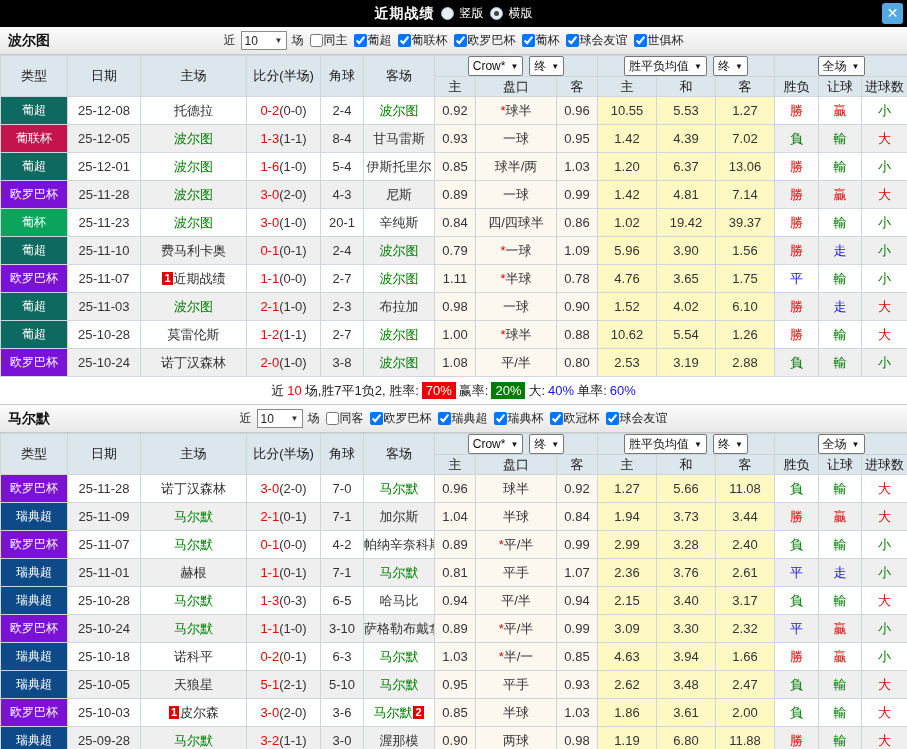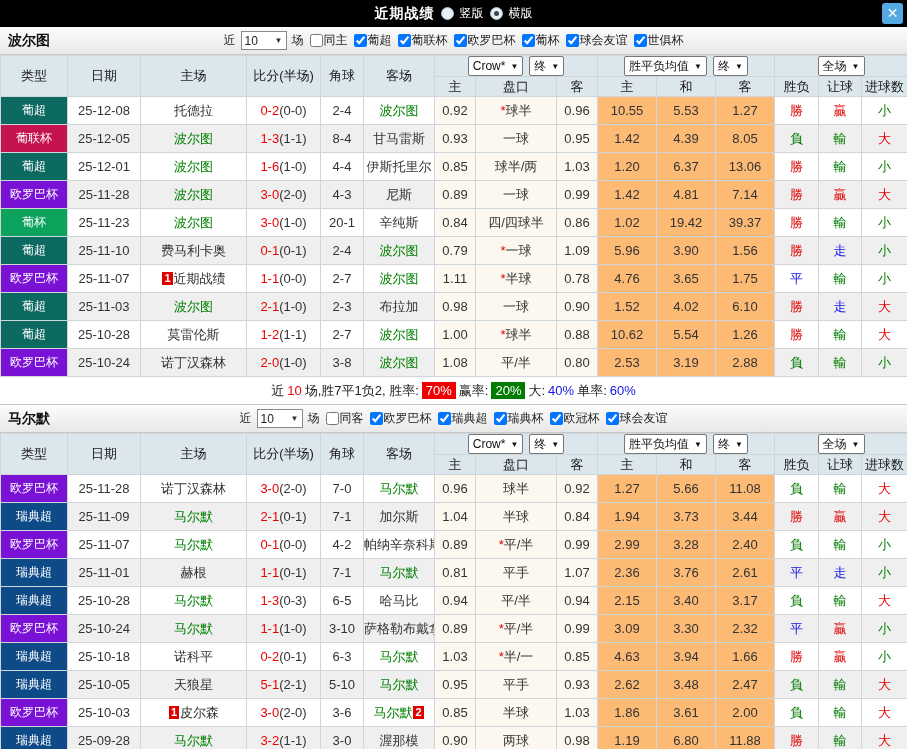--- a/index.html
+++ b/index.html
@@ -22,21 +22,21 @@
   .mini-select{display:inline-flex;align-items:center;justify-content:space-between;border:1px solid #8a8a8a;
     background:#fff;width:38px;height:17px;padding:0 3px;margin:0 5px;cursor:pointer;}
   .mini-select .arr{font-size:8px;color:#333;}
   
   table{border-collapse:collapse;table-layout:fixed;width:907px;}
   th,td{border:1px solid #cfd6da;text-align:center;padding:0;white-space:nowrap;overflow:hidden;}
   thead th{background:#dce6ed;font-weight:normal;font-size:13px;color:#1a1a1a;height:19px;}
   tbody td{height:27px;font-size:13px;color:#333;background:#fff;}
   tr.alt td{background:#efefef;}
   tbody td.odds{background:#fdf8ef;}
-  tbody td.avg{background:#fdba74;}
+  tbody td.avg{background:#fef9c3;}
   tbody td.lg{color:#fff;font-size:12px;}
   .hsel{display:inline-flex;align-items:center;gap:5px;border:1px solid #777;background:#fff;border-radius:2px;
     height:18px;line-height:17px;padding:0 4px;margin:0 3px;font-size:12px;color:#111;cursor:pointer;}
   .hsel .arr{font-size:8px;}
   .score-m{color:#ee0000;}
   .green-team{color:#008000;}
   .star{color:#e10000;}
   .badge{display:inline-block;background:#e10000;color:#fff;font-weight:bold;font-size:11px;
     line-height:13px;padding:0 2px;margin:0 1px;vertical-align:1px;}
   
@@ -163,31 +163,31 @@
             <td>25-12-05</td>
             <td><span class="green-team">波尔图</span></td>
             <td><span class="score-m">1-3</span><span>(1-1)</span></td>
             <td>8-4</td>
             <td><span>甘马雷斯</span></td>
             <td class="odds">0.93</td>
             <td class="odds"><span>一球</span></td>
             <td class="odds">0.95</td>
             <td class="avg">1.42</td>
             <td class="avg">4.39</td>
-            <td class="avg">8.05</td>
+            <td class="avg">7.02</td>
             <td style="color: rgb(0, 125, 0);">負</td>
             <td style="color: rgb(0, 125, 0);">輸</td>
             <td style="color: rgb(225, 0, 0);">大</td>
           </tr>
           <tr>
             <td class="lg" style="background: rgb(13, 106, 96);">葡超</td>
             <td>25-12-01</td>
             <td><span class="green-team">波尔图</span></td>
             <td><span class="score-m">1-6</span><span>(1-0)</span></td>
-            <td>4-4</td>
+            <td>5-4</td>
             <td><span>伊斯托里尔</span></td>
             <td class="odds">0.85</td>
             <td class="odds"><span>球半/两</span></td>
             <td class="odds">1.03</td>
             <td class="avg">1.20</td>
             <td class="avg">6.37</td>
             <td class="avg">13.06</td>
             <td style="color: rgb(225, 0, 0);">勝</td>
             <td style="color: rgb(0, 125, 0);">輸</td>
             <td style="color: rgb(0, 125, 0);">小</td>

